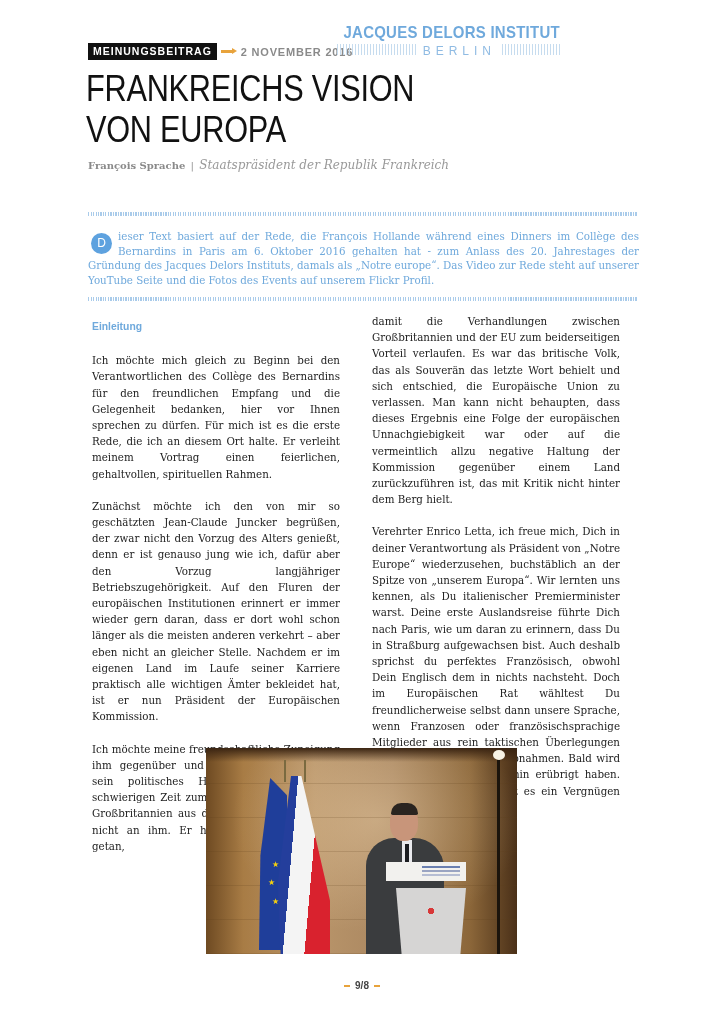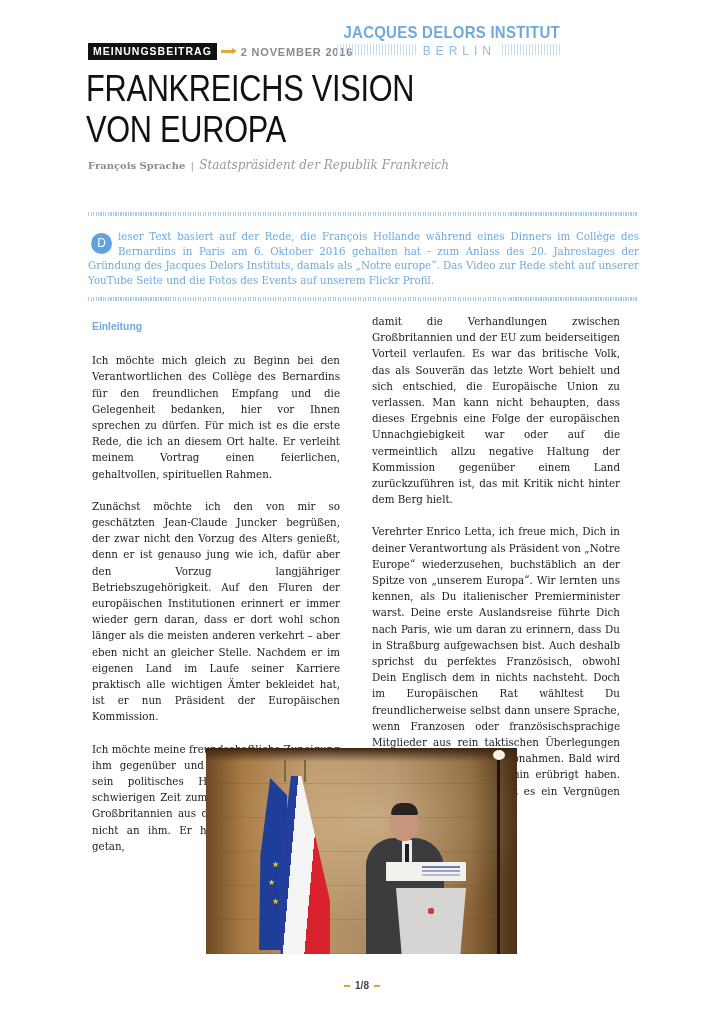--- a/index.html
+++ b/index.html
@@ -132,16 +132,16 @@
     <div class="tie"></div>
     <div class="person-head"></div>
     <div class="person-hair"></div>
     <div class="podium-sign"></div>
     <div class="podium"></div>
     <div class="podium-logo"></div>
     <div class="lamp"></div>
   </div>
 
   <div class="pager">
-    <span class="dash"></span><span>1/8</span><span class="dash"></span>
+    <span class="dash"></span><span>9/8</span><span class="dash"></span>
   </div>
 
 </div>
 
 </body></html>

